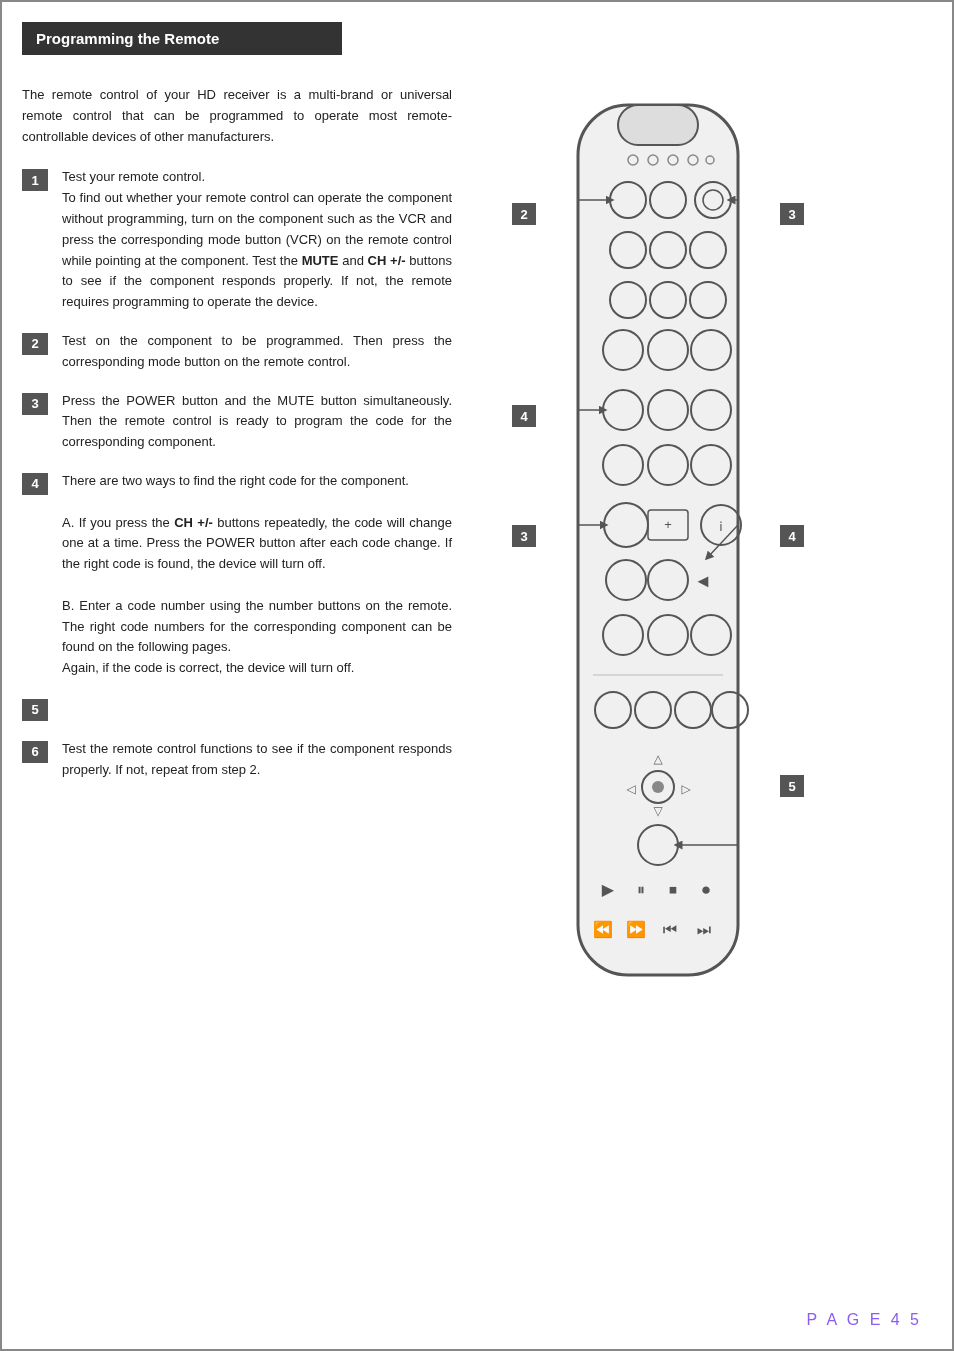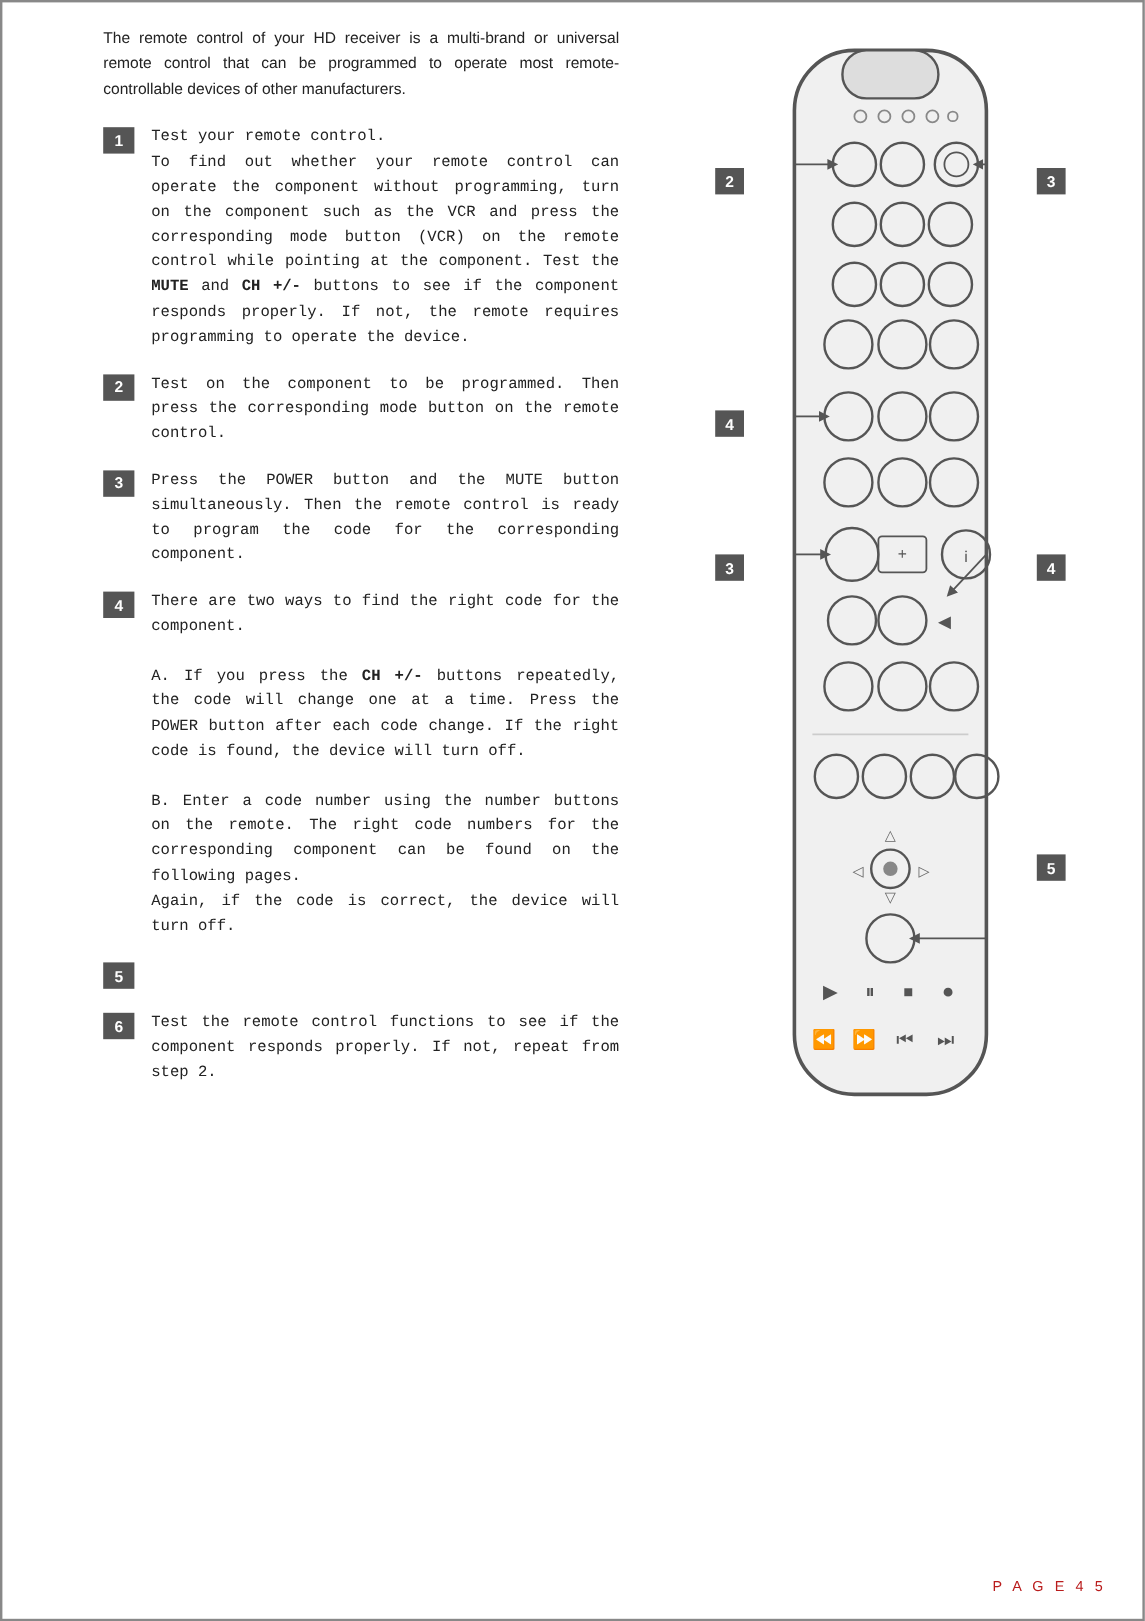--- a/index.html
+++ b/index.html
@@ -22,22 +22,21 @@
       color: #fff;
       font-weight: bold;
       font-size: 15px;
       padding: 8px 14px;
       display: inline-block;
       margin-bottom: 30px;
       min-width: 320px;
     }
     .content-area {
       display: flex;
-      gap: 36px;
-      justify-content: flex-end;
+      gap: 16px;
     }
     .left-col {
       flex: 1;
       max-width: 430px;
     }
     .right-col {
       flex: 0 0 380px;
       position: relative;
       display: flex;
       justify-content: center;
@@ -69,32 +68,31 @@
       height: 22px;
       display: flex;
       align-items: center;
       justify-content: center;
       flex-shrink: 0;
       margin-top: 2px;
     }
     .step-text {
       line-height: 1.6;
       text-align: justify;
-      font-family: Liberation Mono, monospace;
     }
     .step-text b {
       font-weight: bold;
     }
     .page-num {
       position: absolute;
       bottom: 20px;
       right: 30px;
-      font-size: 12px;
+      font-size: 16px;
       letter-spacing: 3px;
-      color: #b91c1c;
+      color: #8b5cf6;
     }
 
     
     .remote-wrap {
       position: relative;
       width: 220px;
     }
     .remote-svg {
       width: 220px;
     }
@@ -111,20 +109,23 @@
       align-items: center;
       justify-content: center;
       padding: 0 5px;
     }
   </style>
 </head>
 <body>
 
 <div class="page">
 
+  <div class="header-bar">
+    <span>Programming the Remote</span>
+  </div>
 
   <div class="content-area">
 
     <div class="left-col">
 
       <p class="intro-text">The remote control of your HD receiver is a multi-brand or universal remote control that can be programmed to operate most remote-controllable devices of other manufacturers.</p>
 
       <div class="step">
         <div class="step-num">1</div>
         <div class="step-text">

